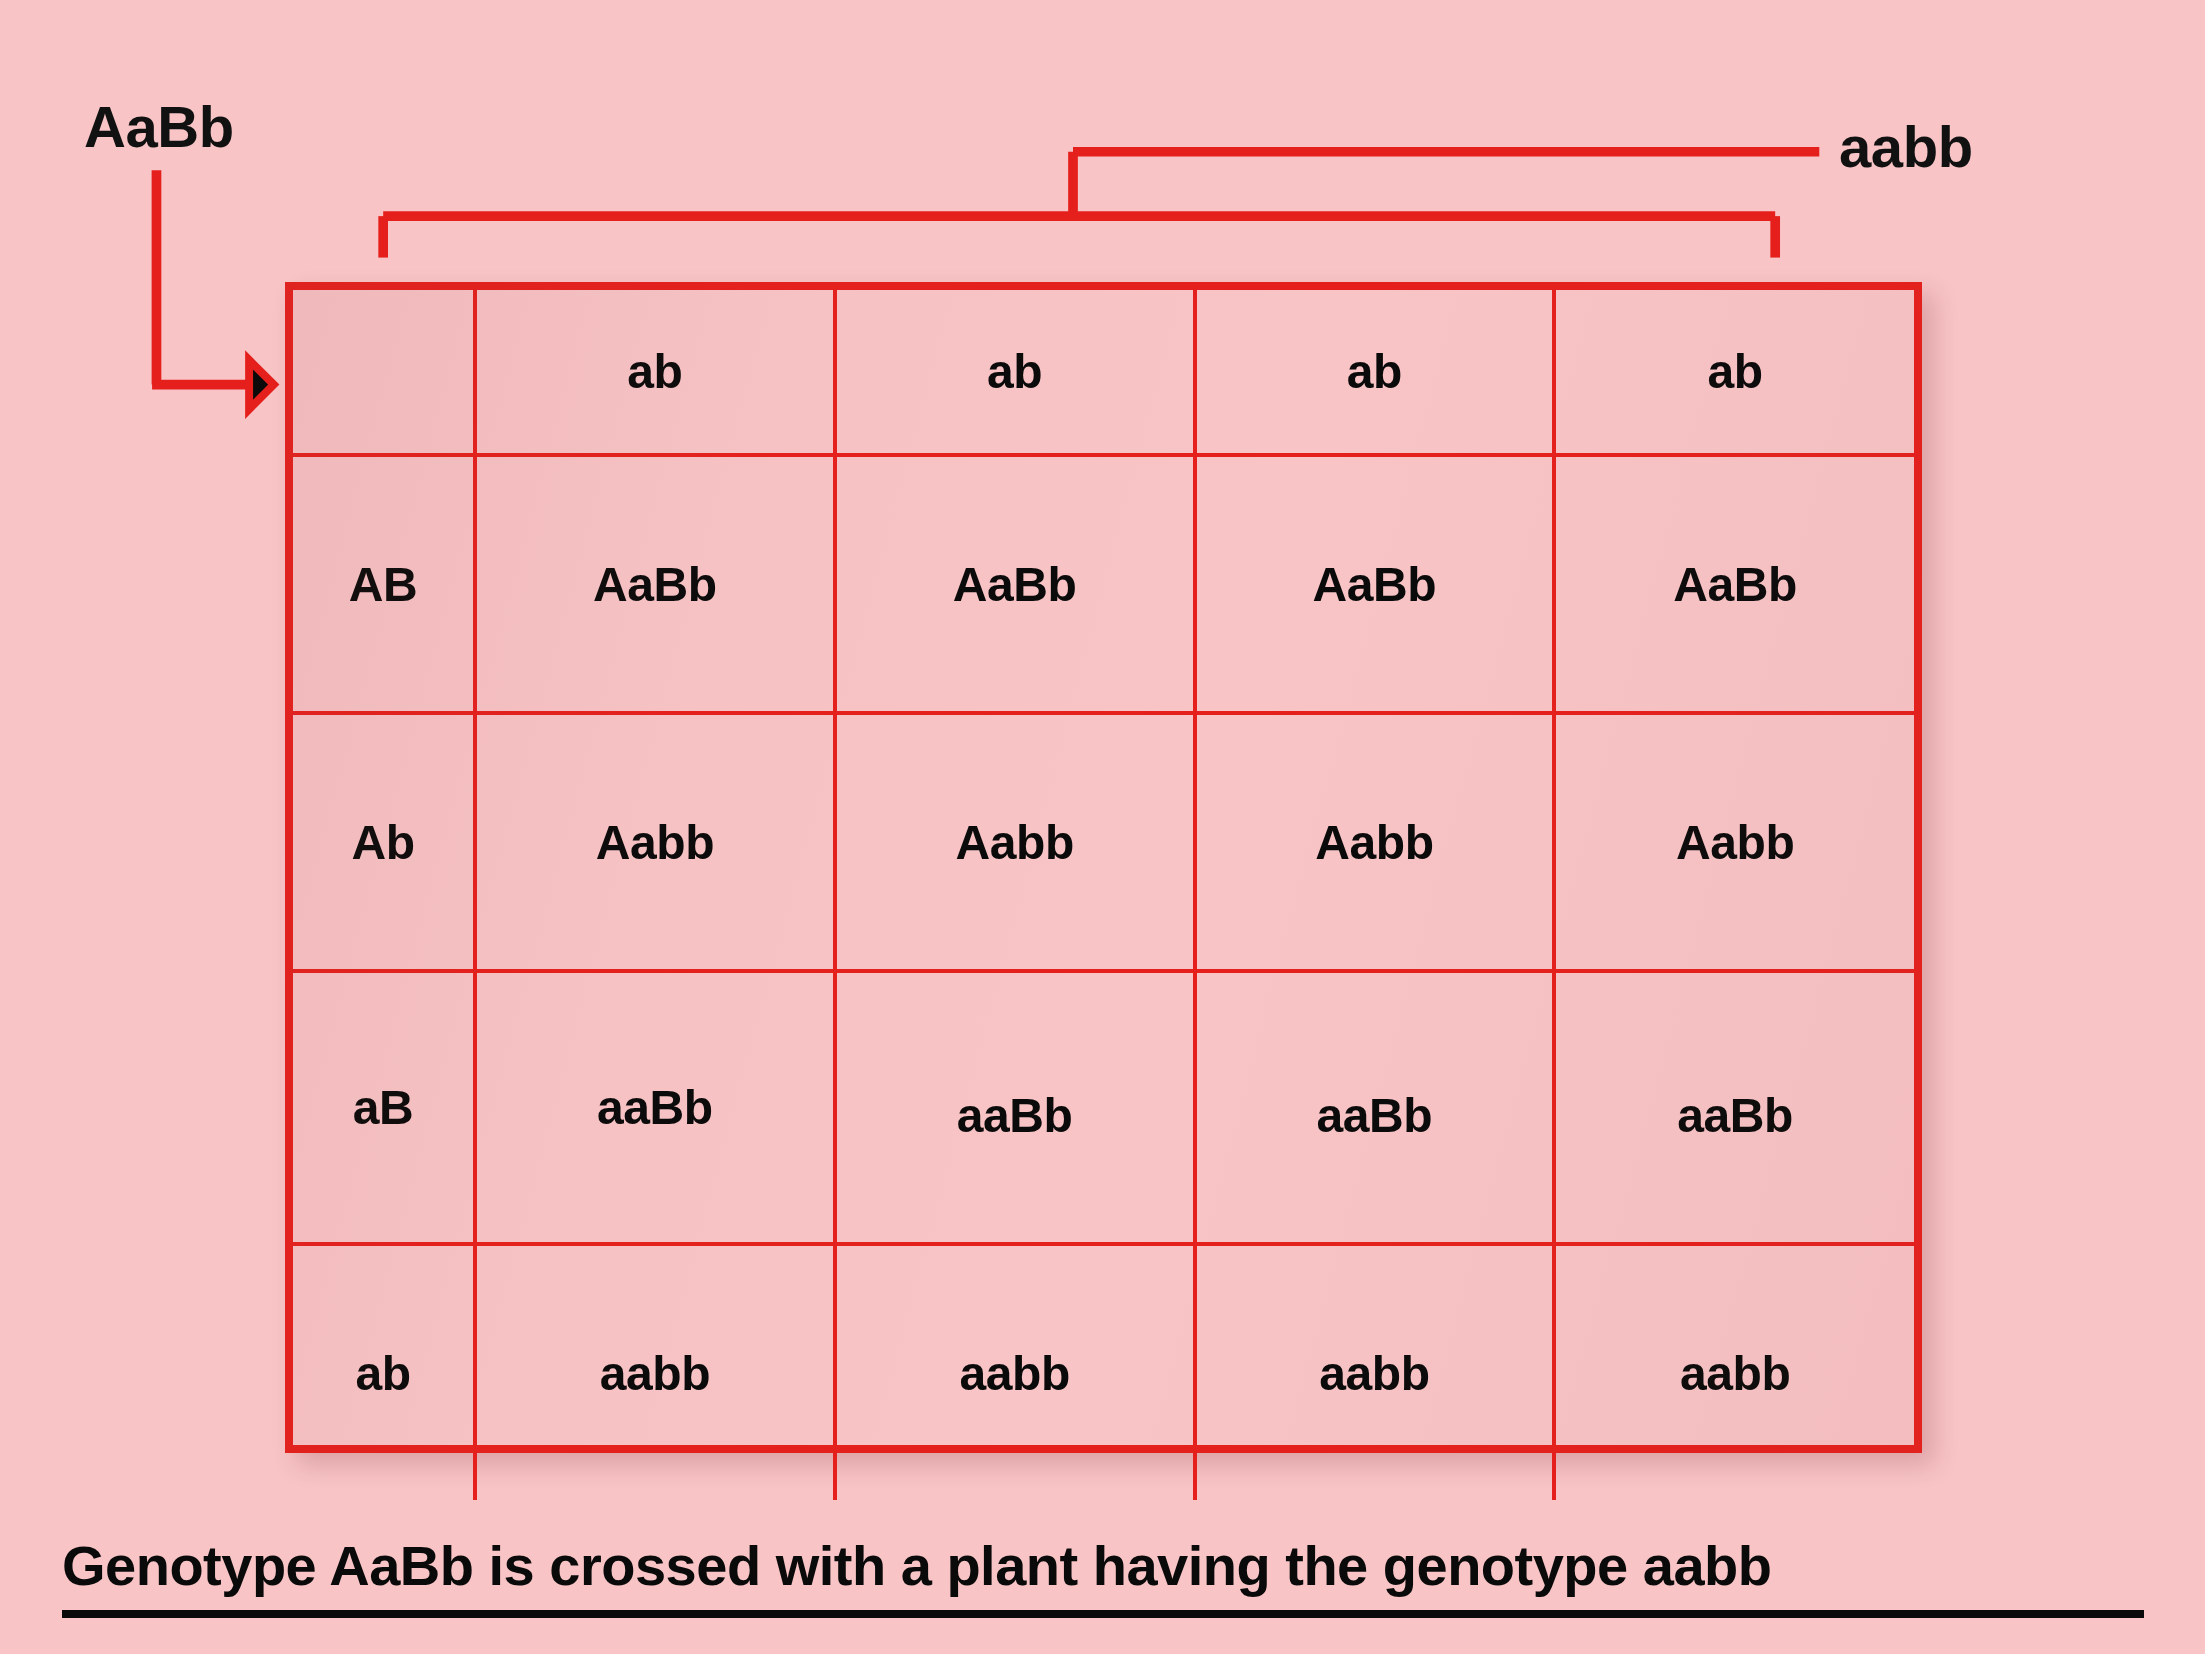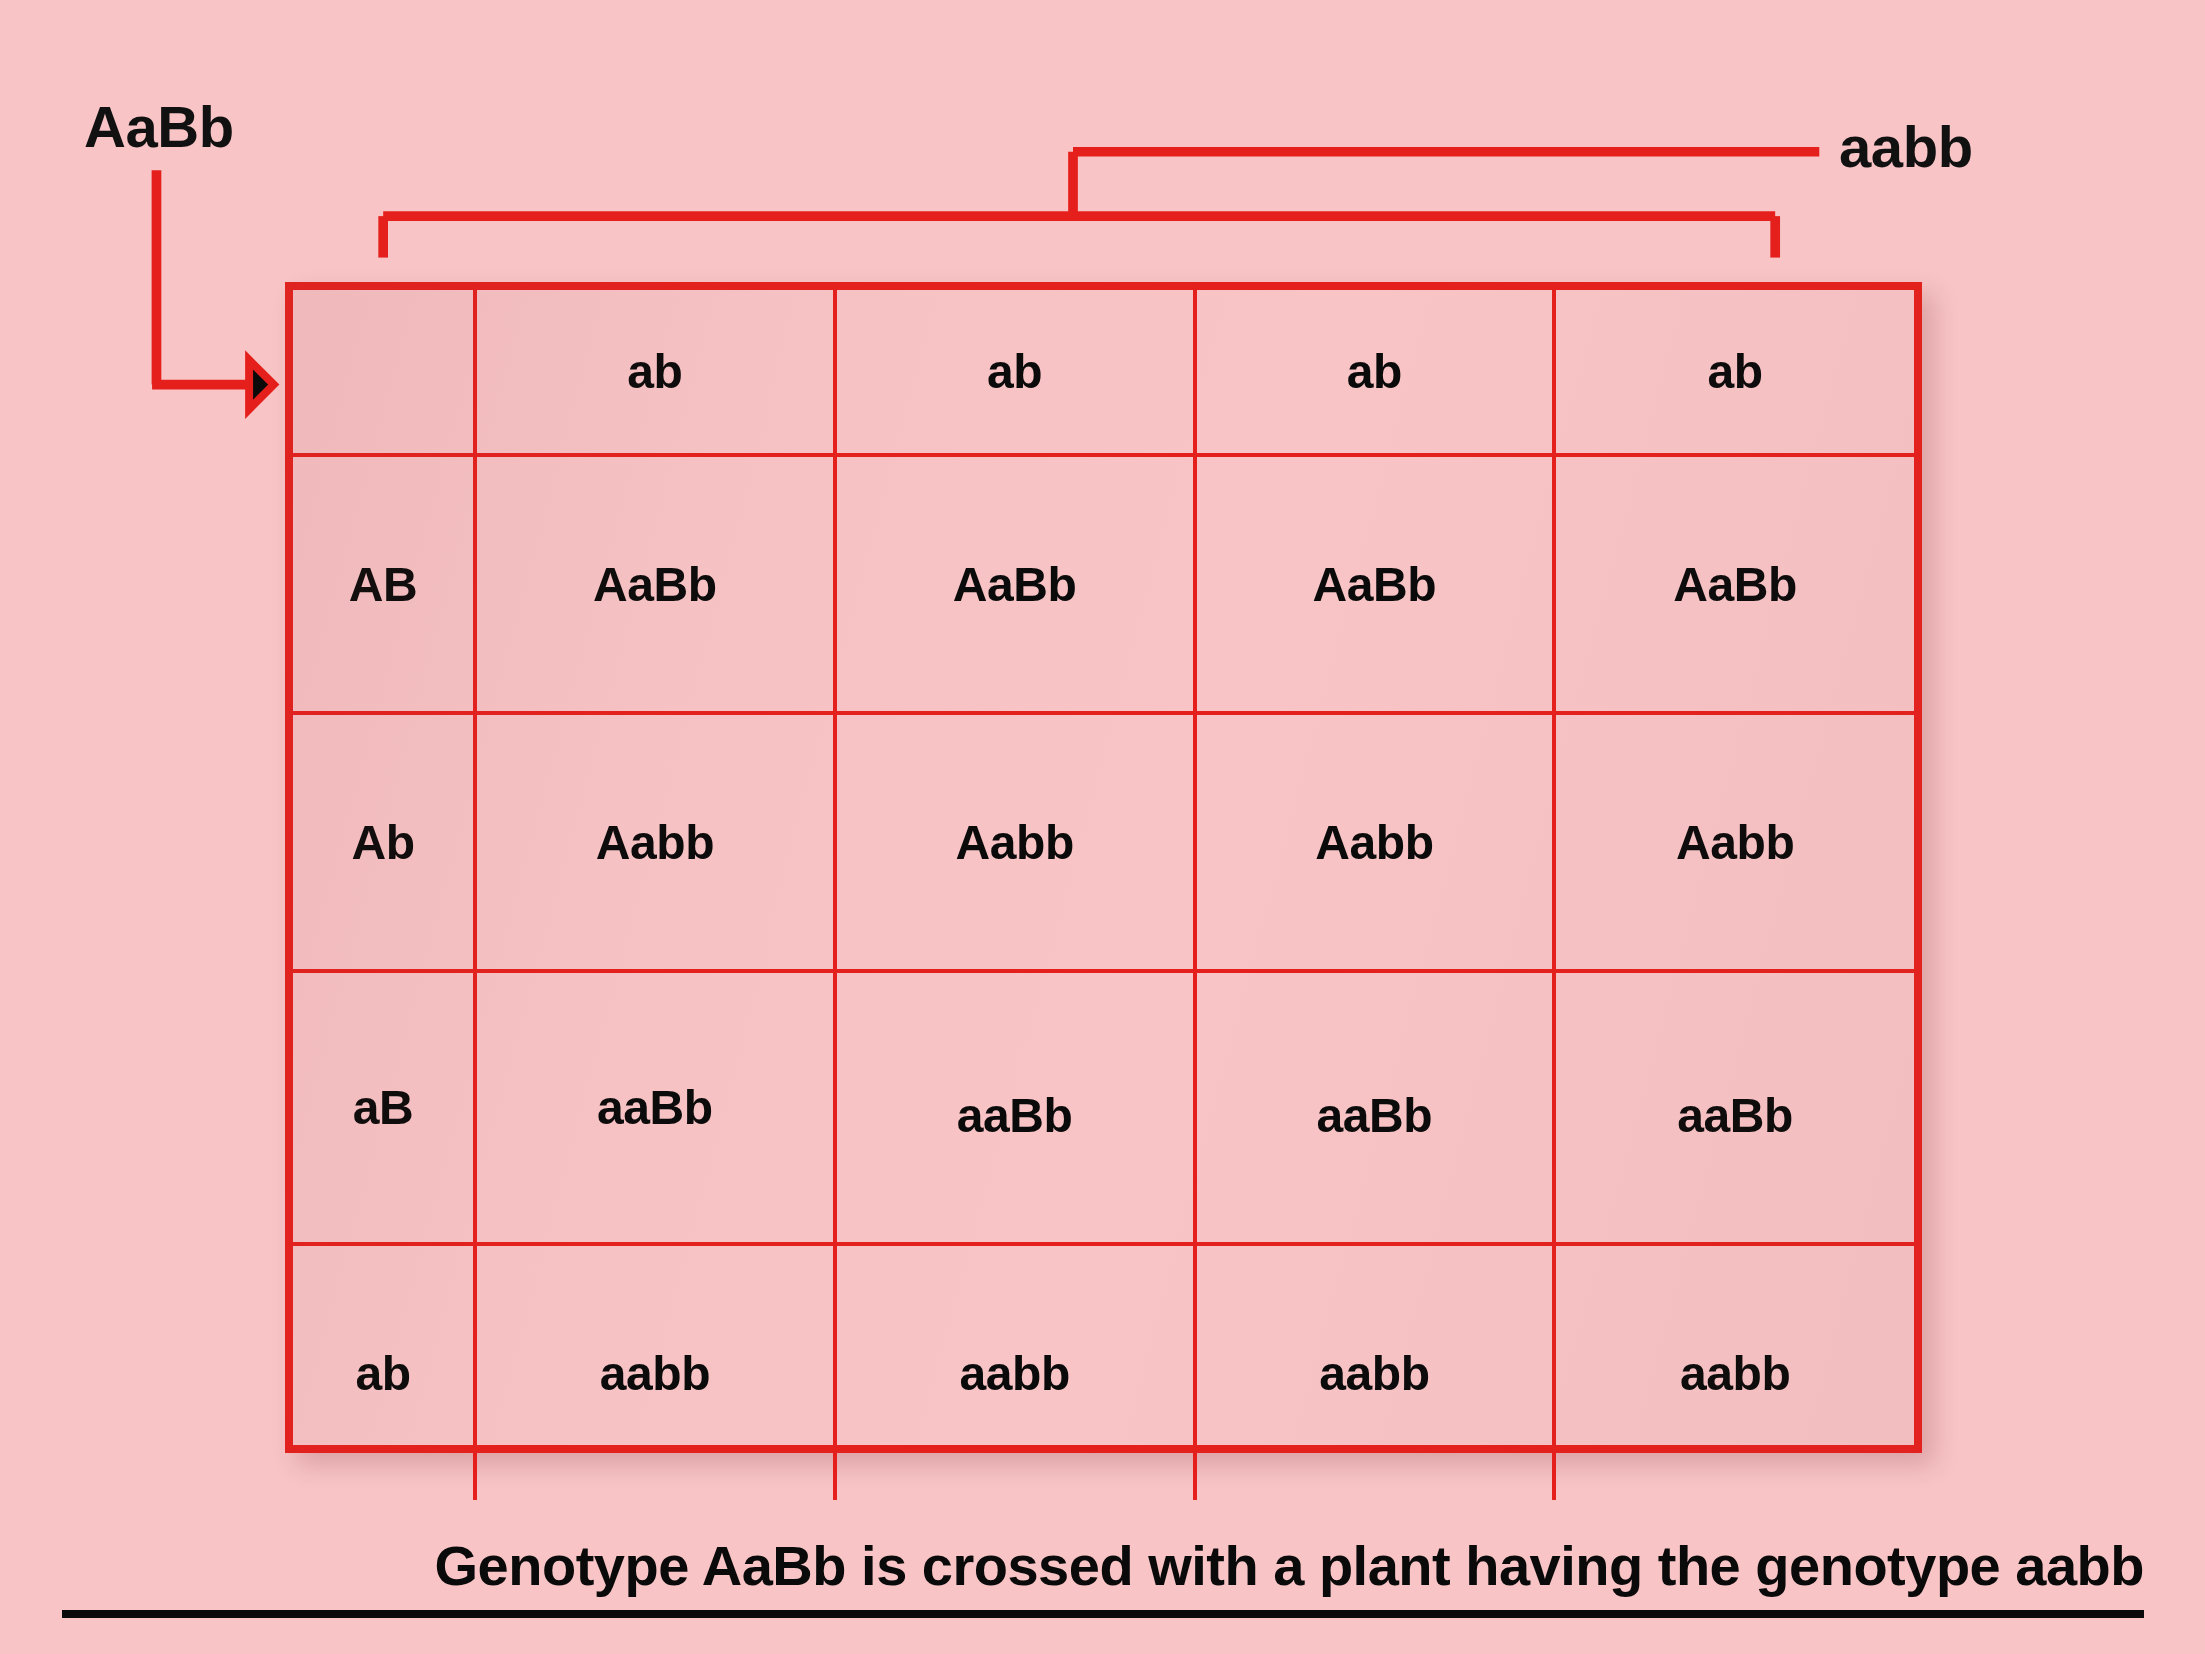--- a/index.html
+++ b/index.html
@@ -80,21 +80,21 @@
     position:absolute;
     left:62px;top:1533px;
     width:2082px;
   }
   #caption-text{
     font-size:56px;
     font-weight:bold;
     color:#0a0a0a;
     letter-spacing:-0.5px;
     white-space:nowrap;
-    text-align:right;
+    text-align:left;
   }
   #caption-rule{
     margin-top:12.4px;
     height:8px;
     background:#0a0a0a;
     width:2082px;
   }
 </style>
 </head>
 <body>

